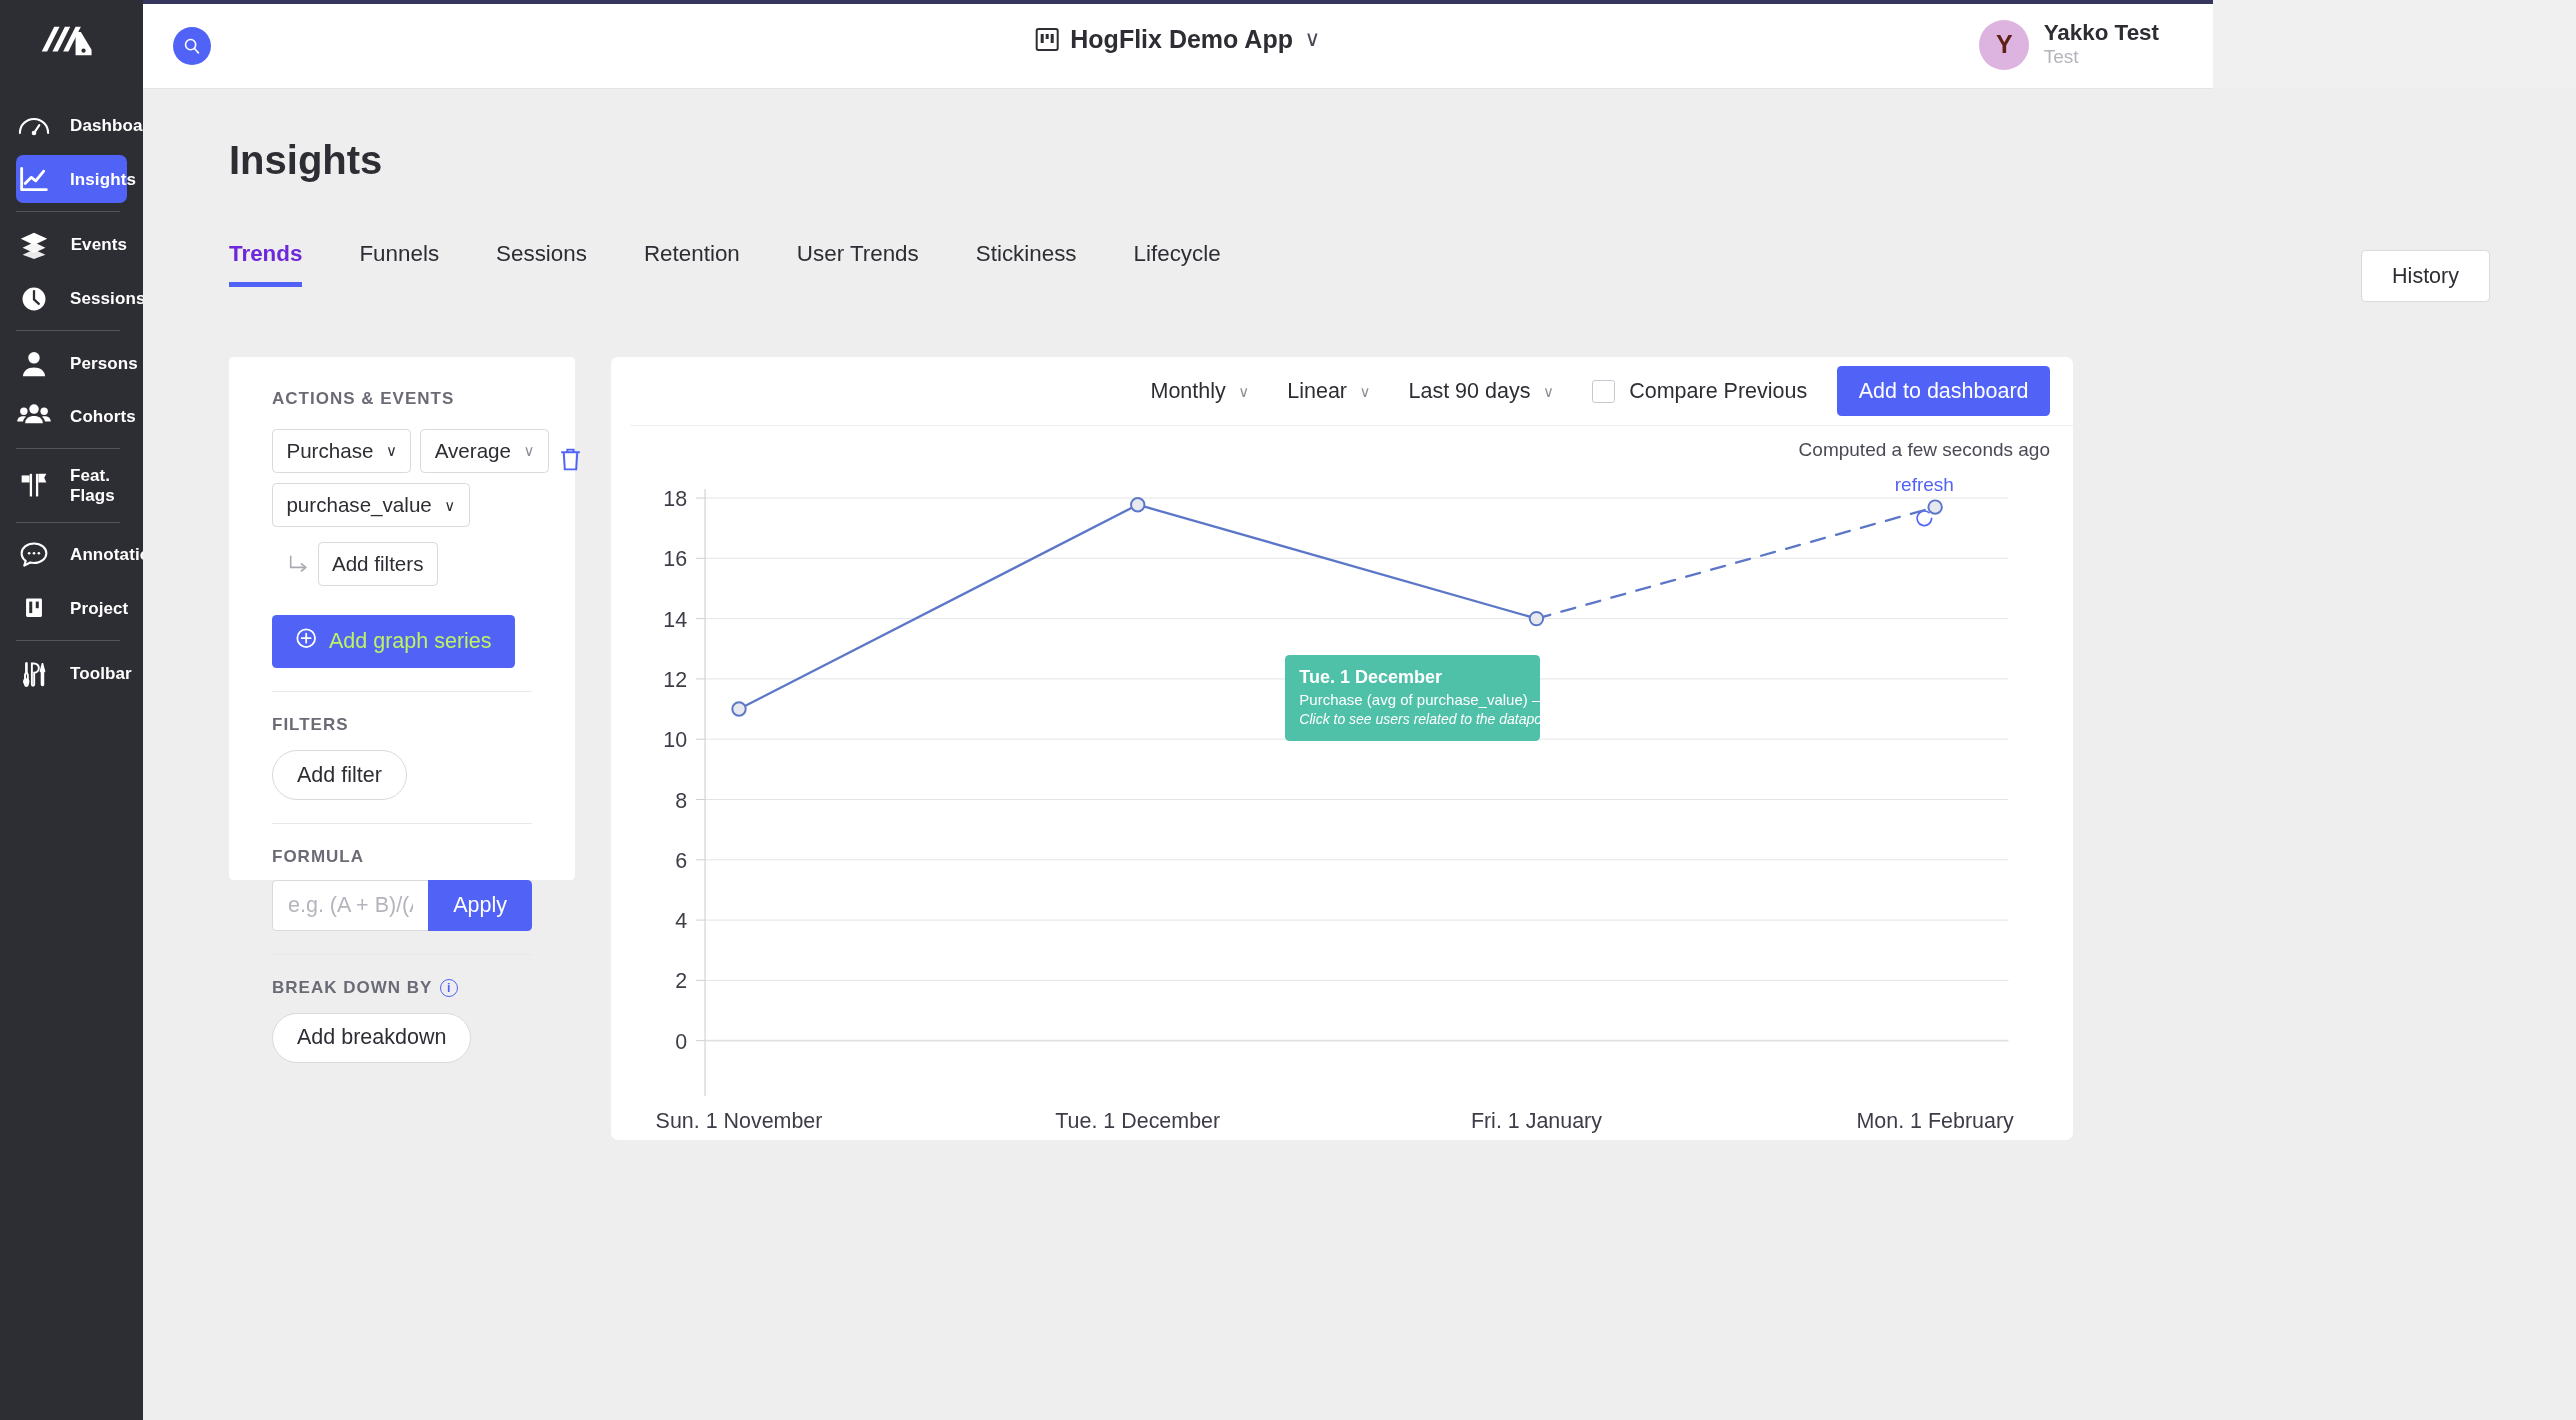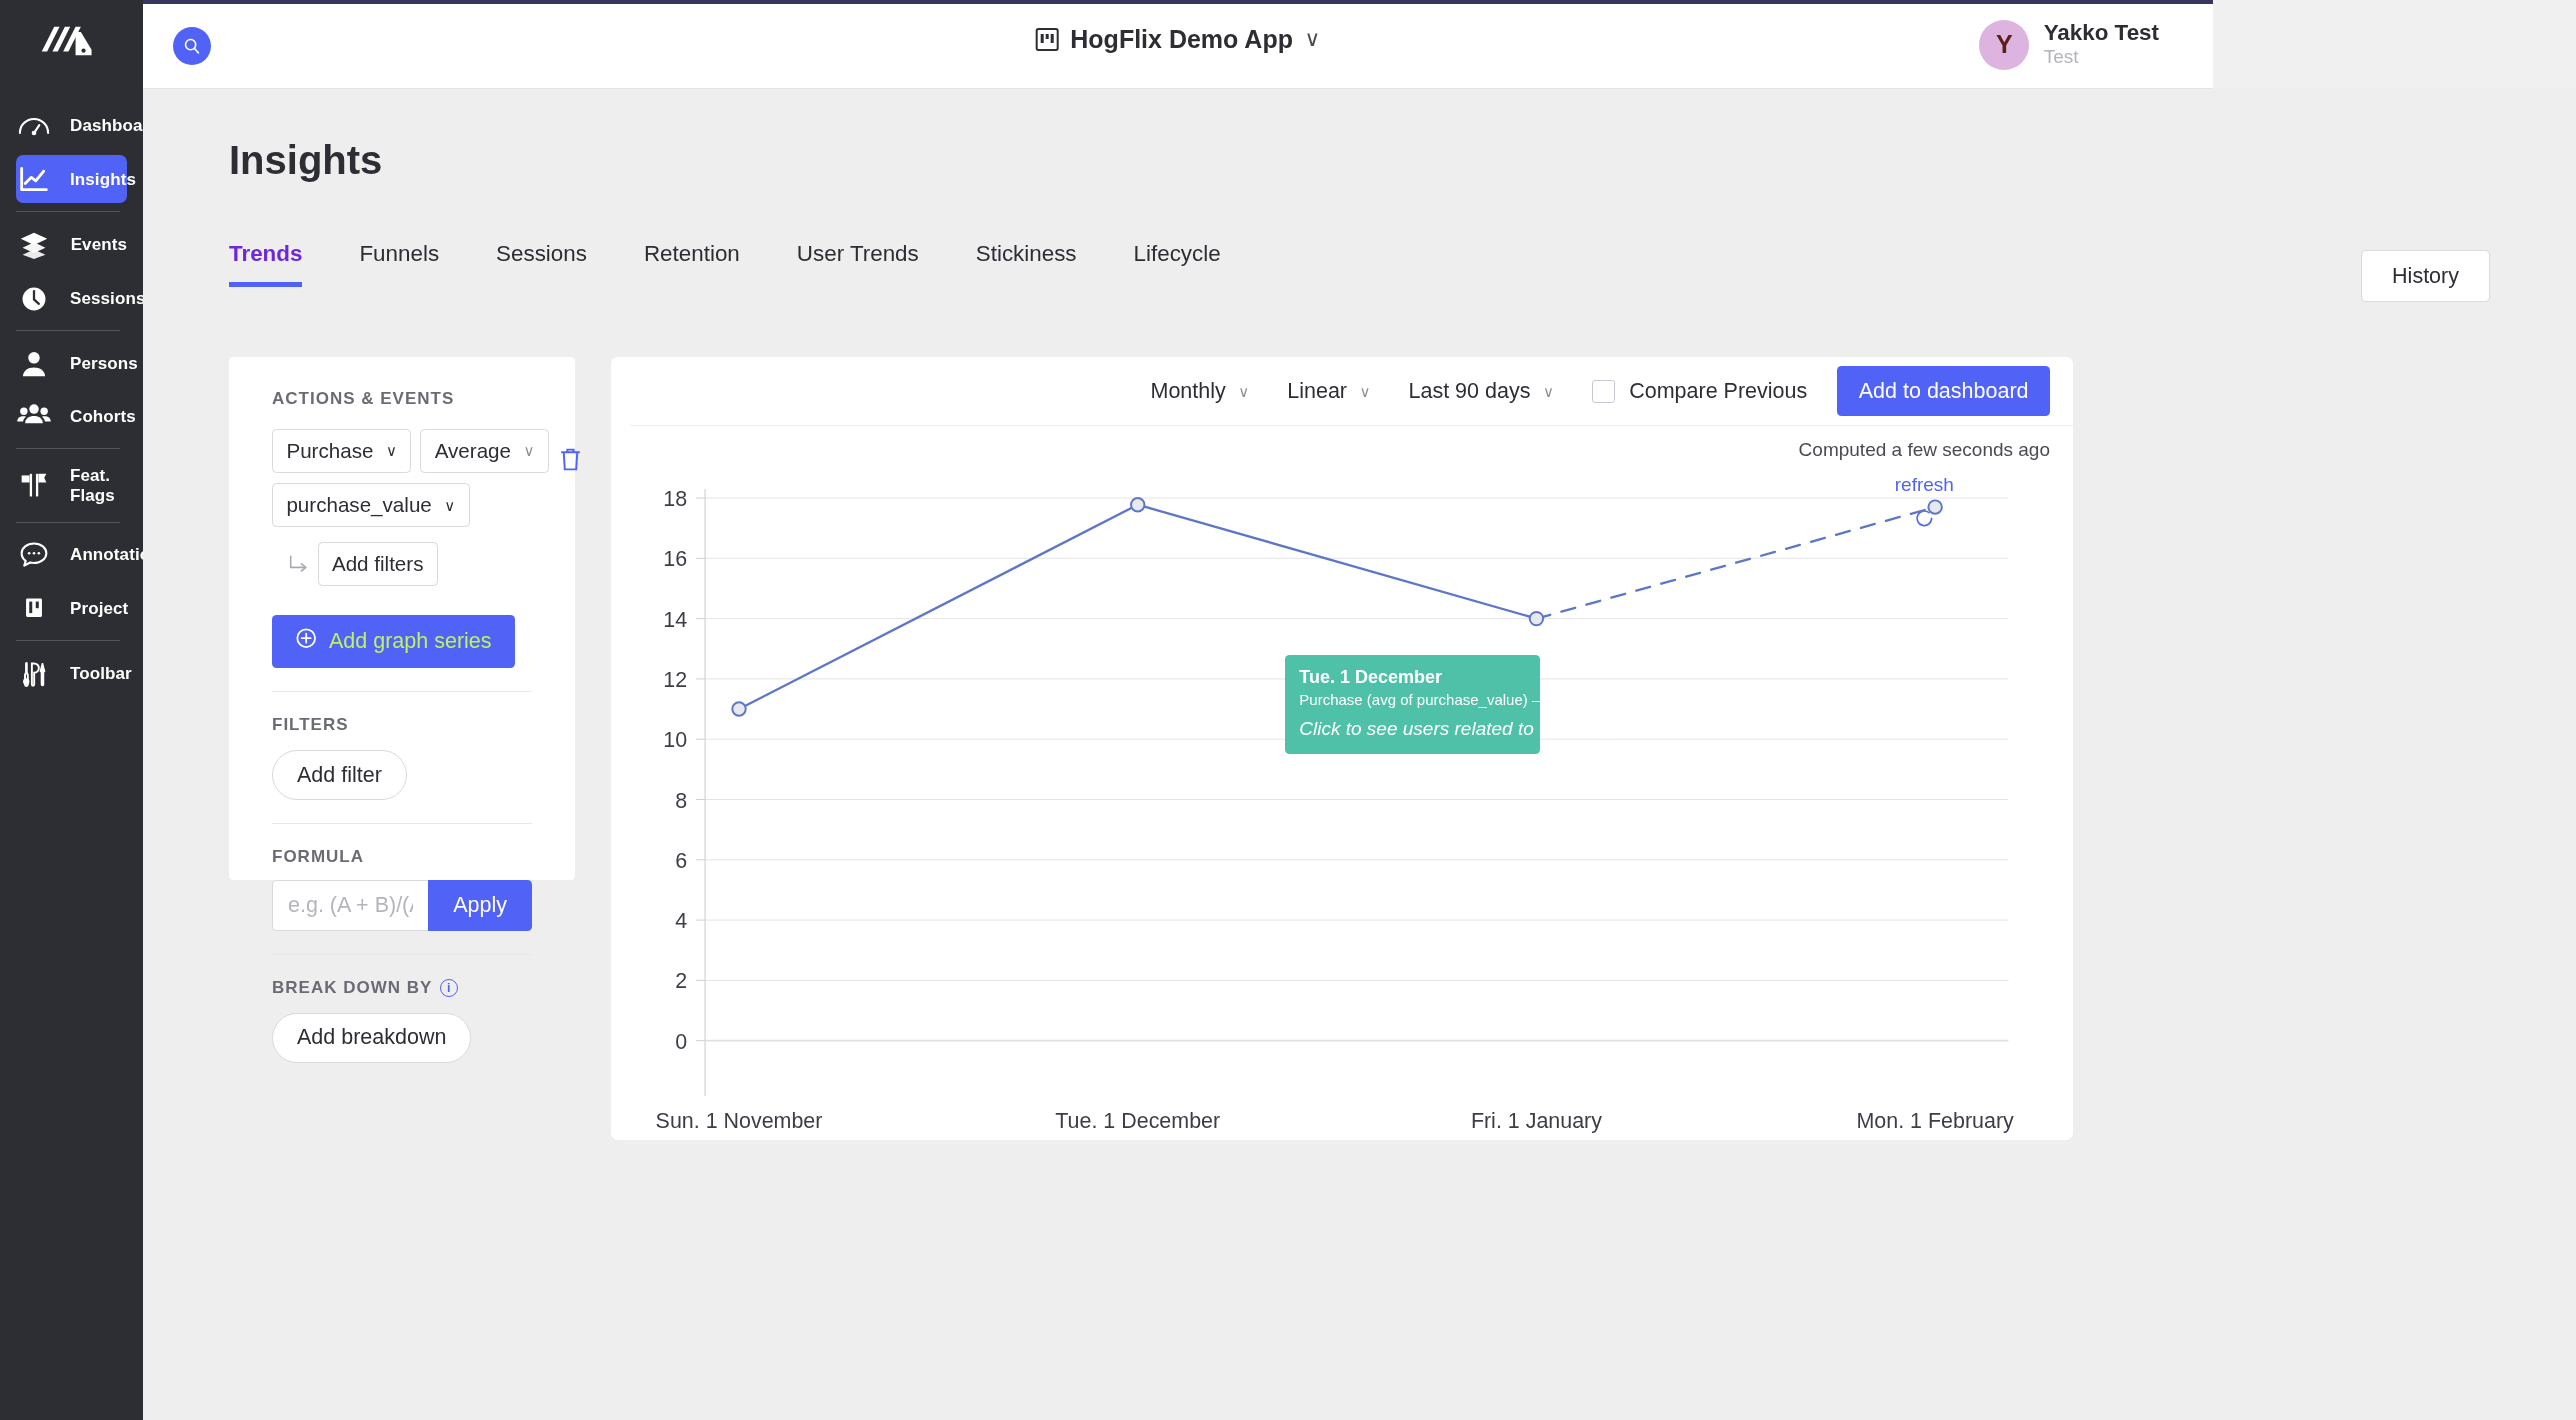--- a/index.html
+++ b/index.html
@@ -155,21 +155,21 @@
   .refresh-link { font-size: 19px; color: #5163f6; cursor: pointer; }
   .chart-area { position: absolute; left: 0; top: 116px; width: 1462px; height: 666px; }
 
   
   .tooltip {
     position: absolute; left: 674px; top: 298px; width: 255px;
     background: #4fc1a9; border-radius: 4.5px; padding: 11.6px 14.3px 13.4px; color: #fff; z-index: 30;
   }
   .tt-title { font-size: 18px; font-weight: 700; margin-bottom: 3.6px; }
   .tt-line { font-size: 15px; white-space: nowrap; }
-  .tt-hint { font-size: 19px; font-style: italic; margin-top: 10px; white-space: nowrap; }
+  .tt-hint { font-size: 14px; font-style: italic; margin-top: 3px; white-space: nowrap; }
 </style>
 </head>
 <body>
 
 <div id="root">
 
   <nav class="sidebar">
     <div class="sidebar-logo">
       <svg viewBox="0 0 72 48" width="64" height="43">
         <g fill="#ffffff">

